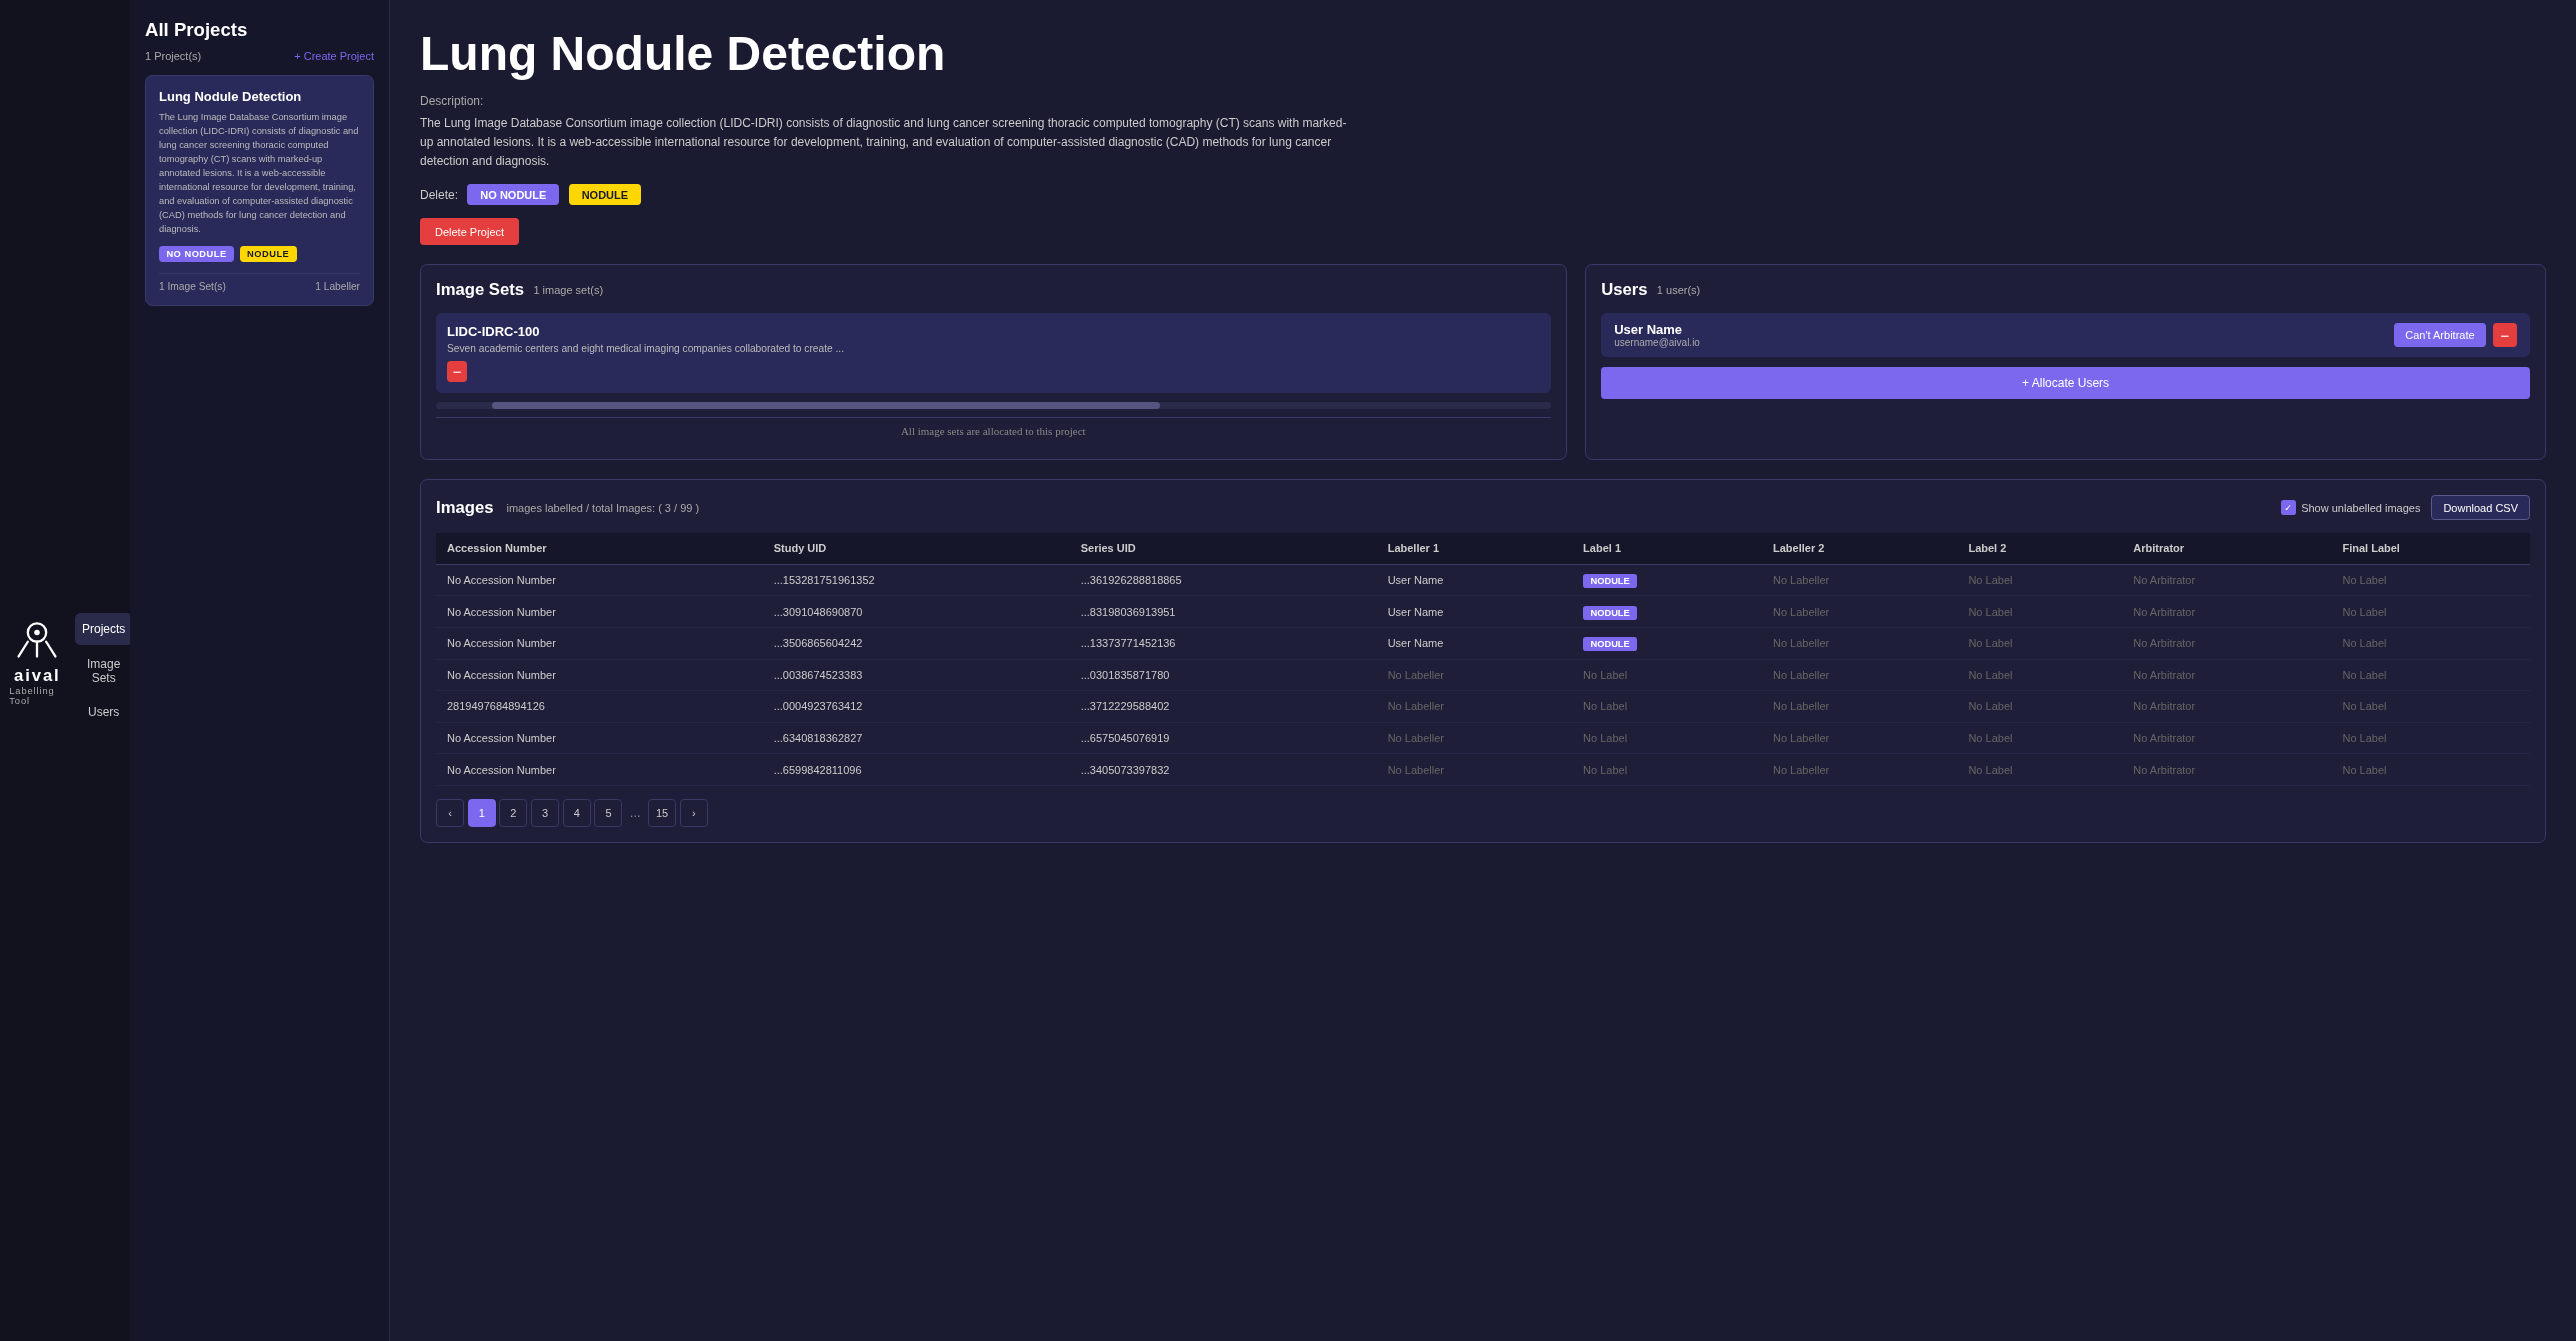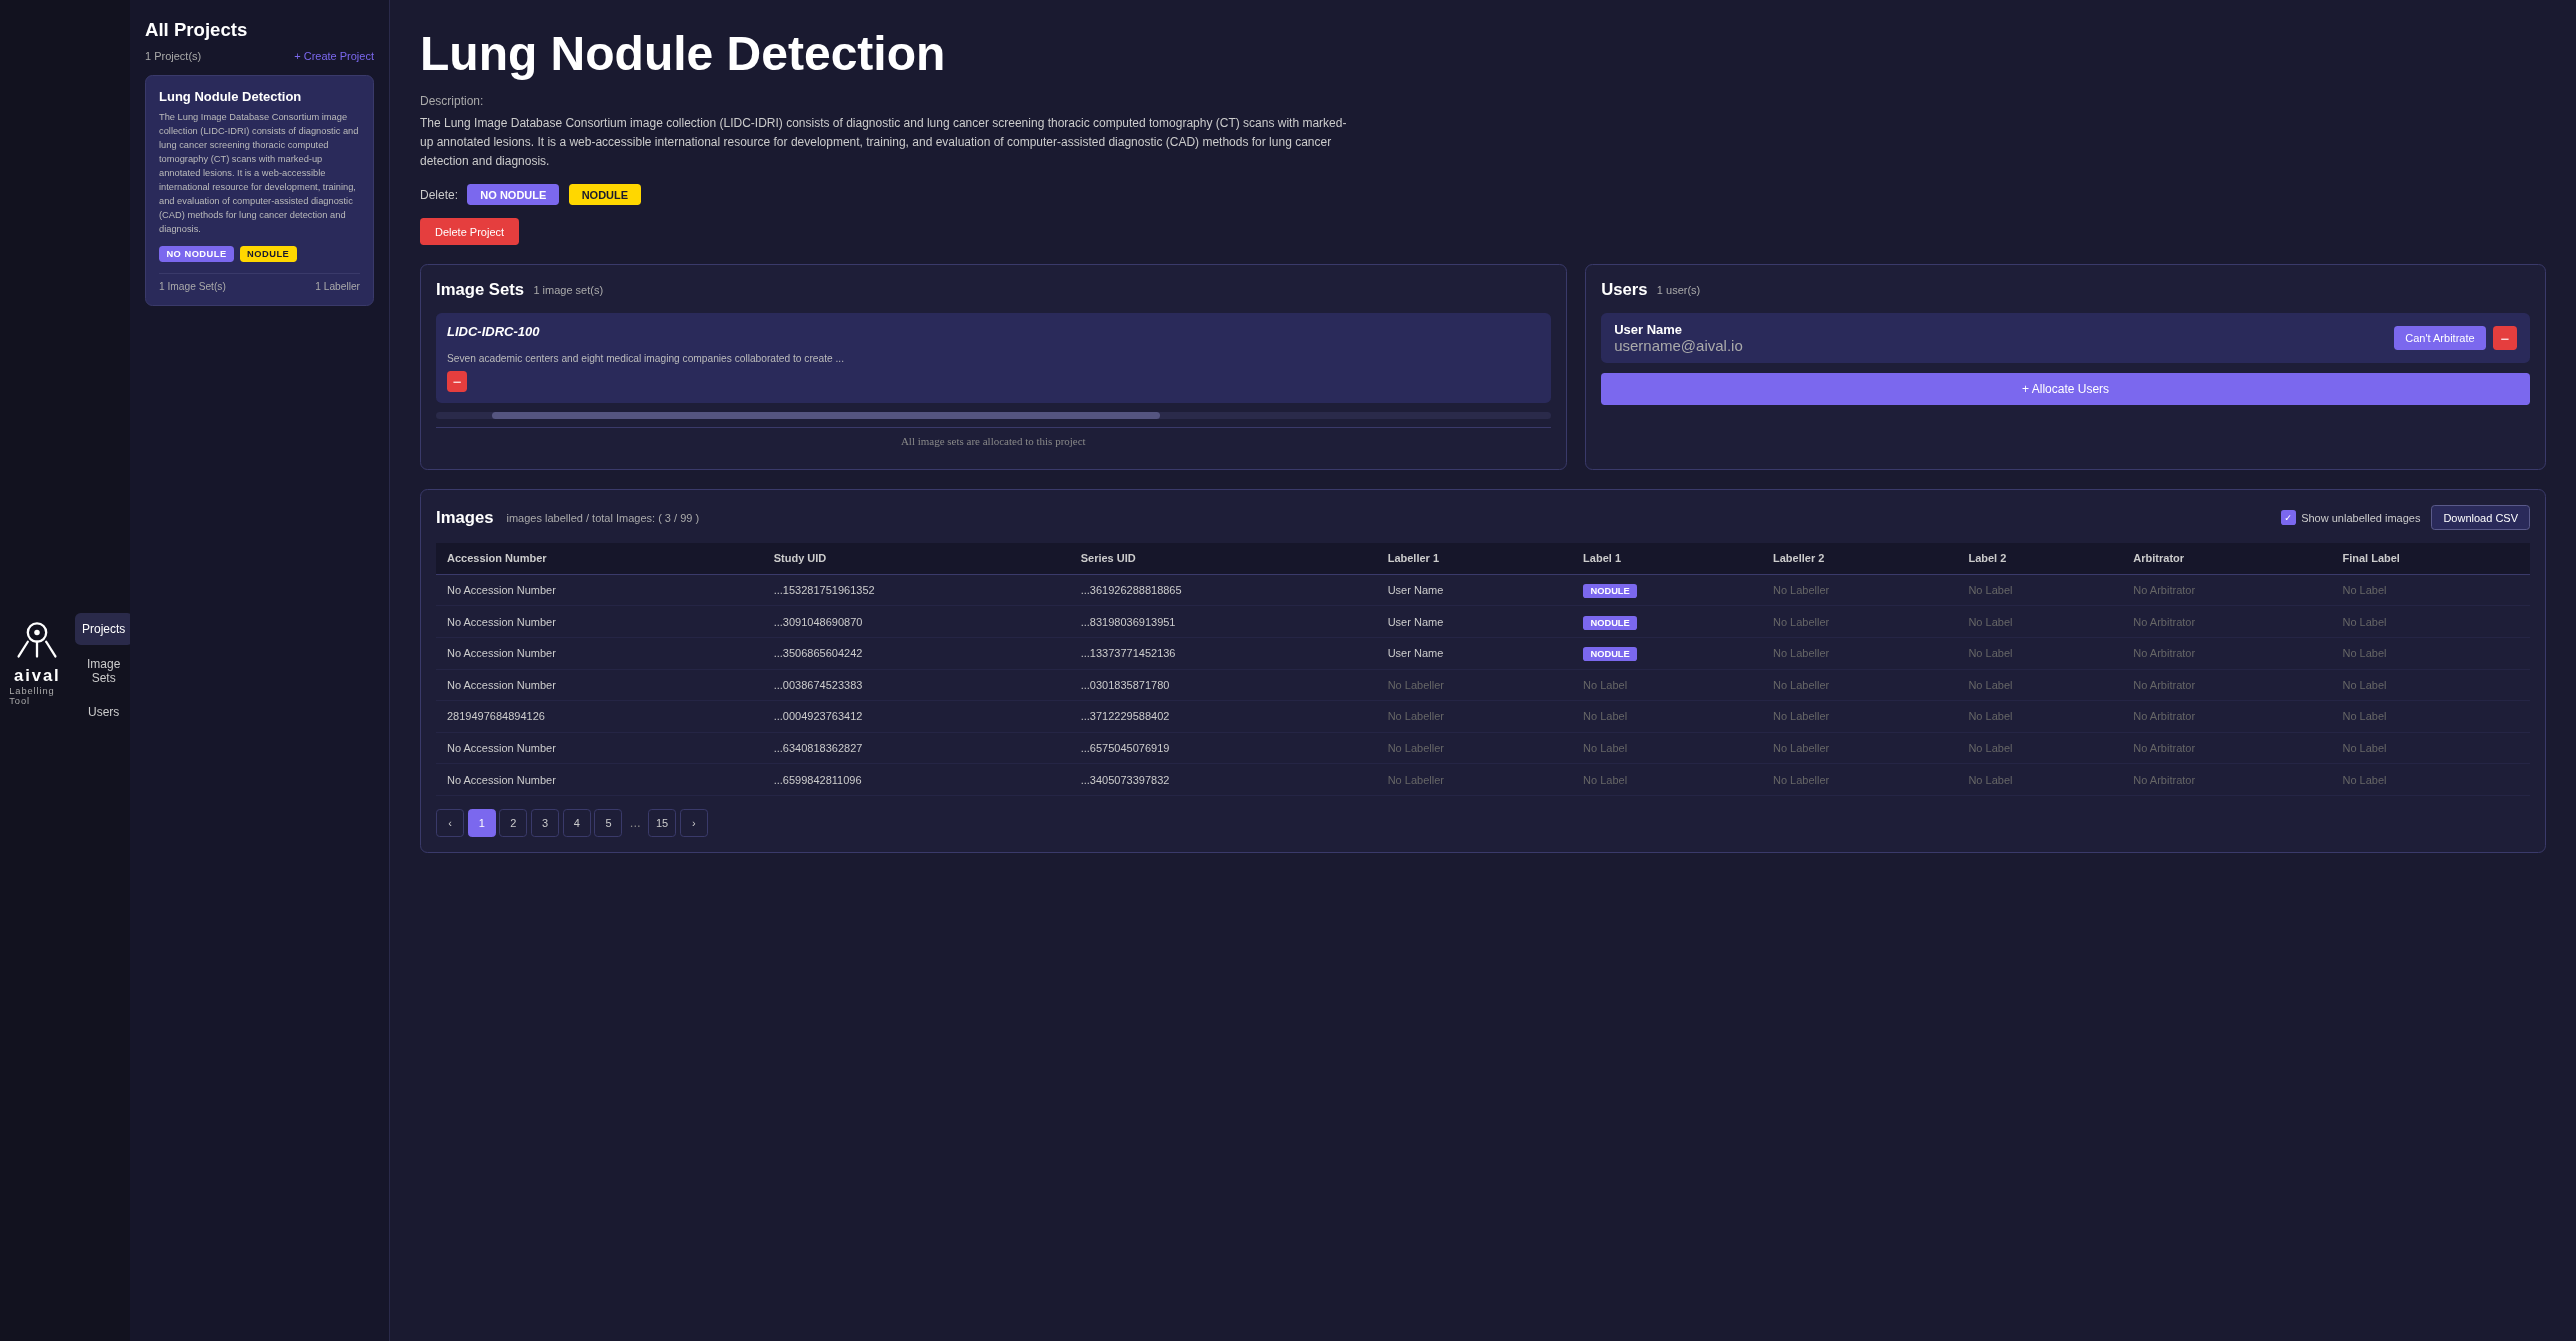--- a/index.html
+++ b/index.html
@@ -262,22 +262,21 @@
     .image-set-item {
       background: #2a2a5a;
       border-radius: 5.6px;
       padding: 11px;
       margin-bottom: 9.3px;
     }
     .image-set-name {
       font-size: 13px;
       font-weight: bold;
       color: #fff;
-      margin-bottom: 14px;
-      font-style: italic;
+      margin-bottom: 4px;
     }
     .image-set-desc {
       font-size: 10.2px;
       color: #bbb;
       margin-bottom: 7.4px;
     }
     .image-set-remove-btn {
       background: #e53e3e;
       color: #fff;
       border: none;
@@ -325,21 +324,21 @@
       justify-content: space-between;
       margin-bottom: 9.3px;
     }
     .user-info { flex: 1; }
     .user-name {
       font-size: 13px;
       font-weight: bold;
       color: #fff;
     }
     .user-email {
-      font-size: 15px;
+      font-size: 10px;
       color: #aaa;
     }
     .cant-arbitrate-btn {
       background: #7b68ee;
       color: #fff;
       border: none;
       padding: 5.6px 11px;
       border-radius: 3.7px;
       cursor: pointer;
       font-size: 11px;

